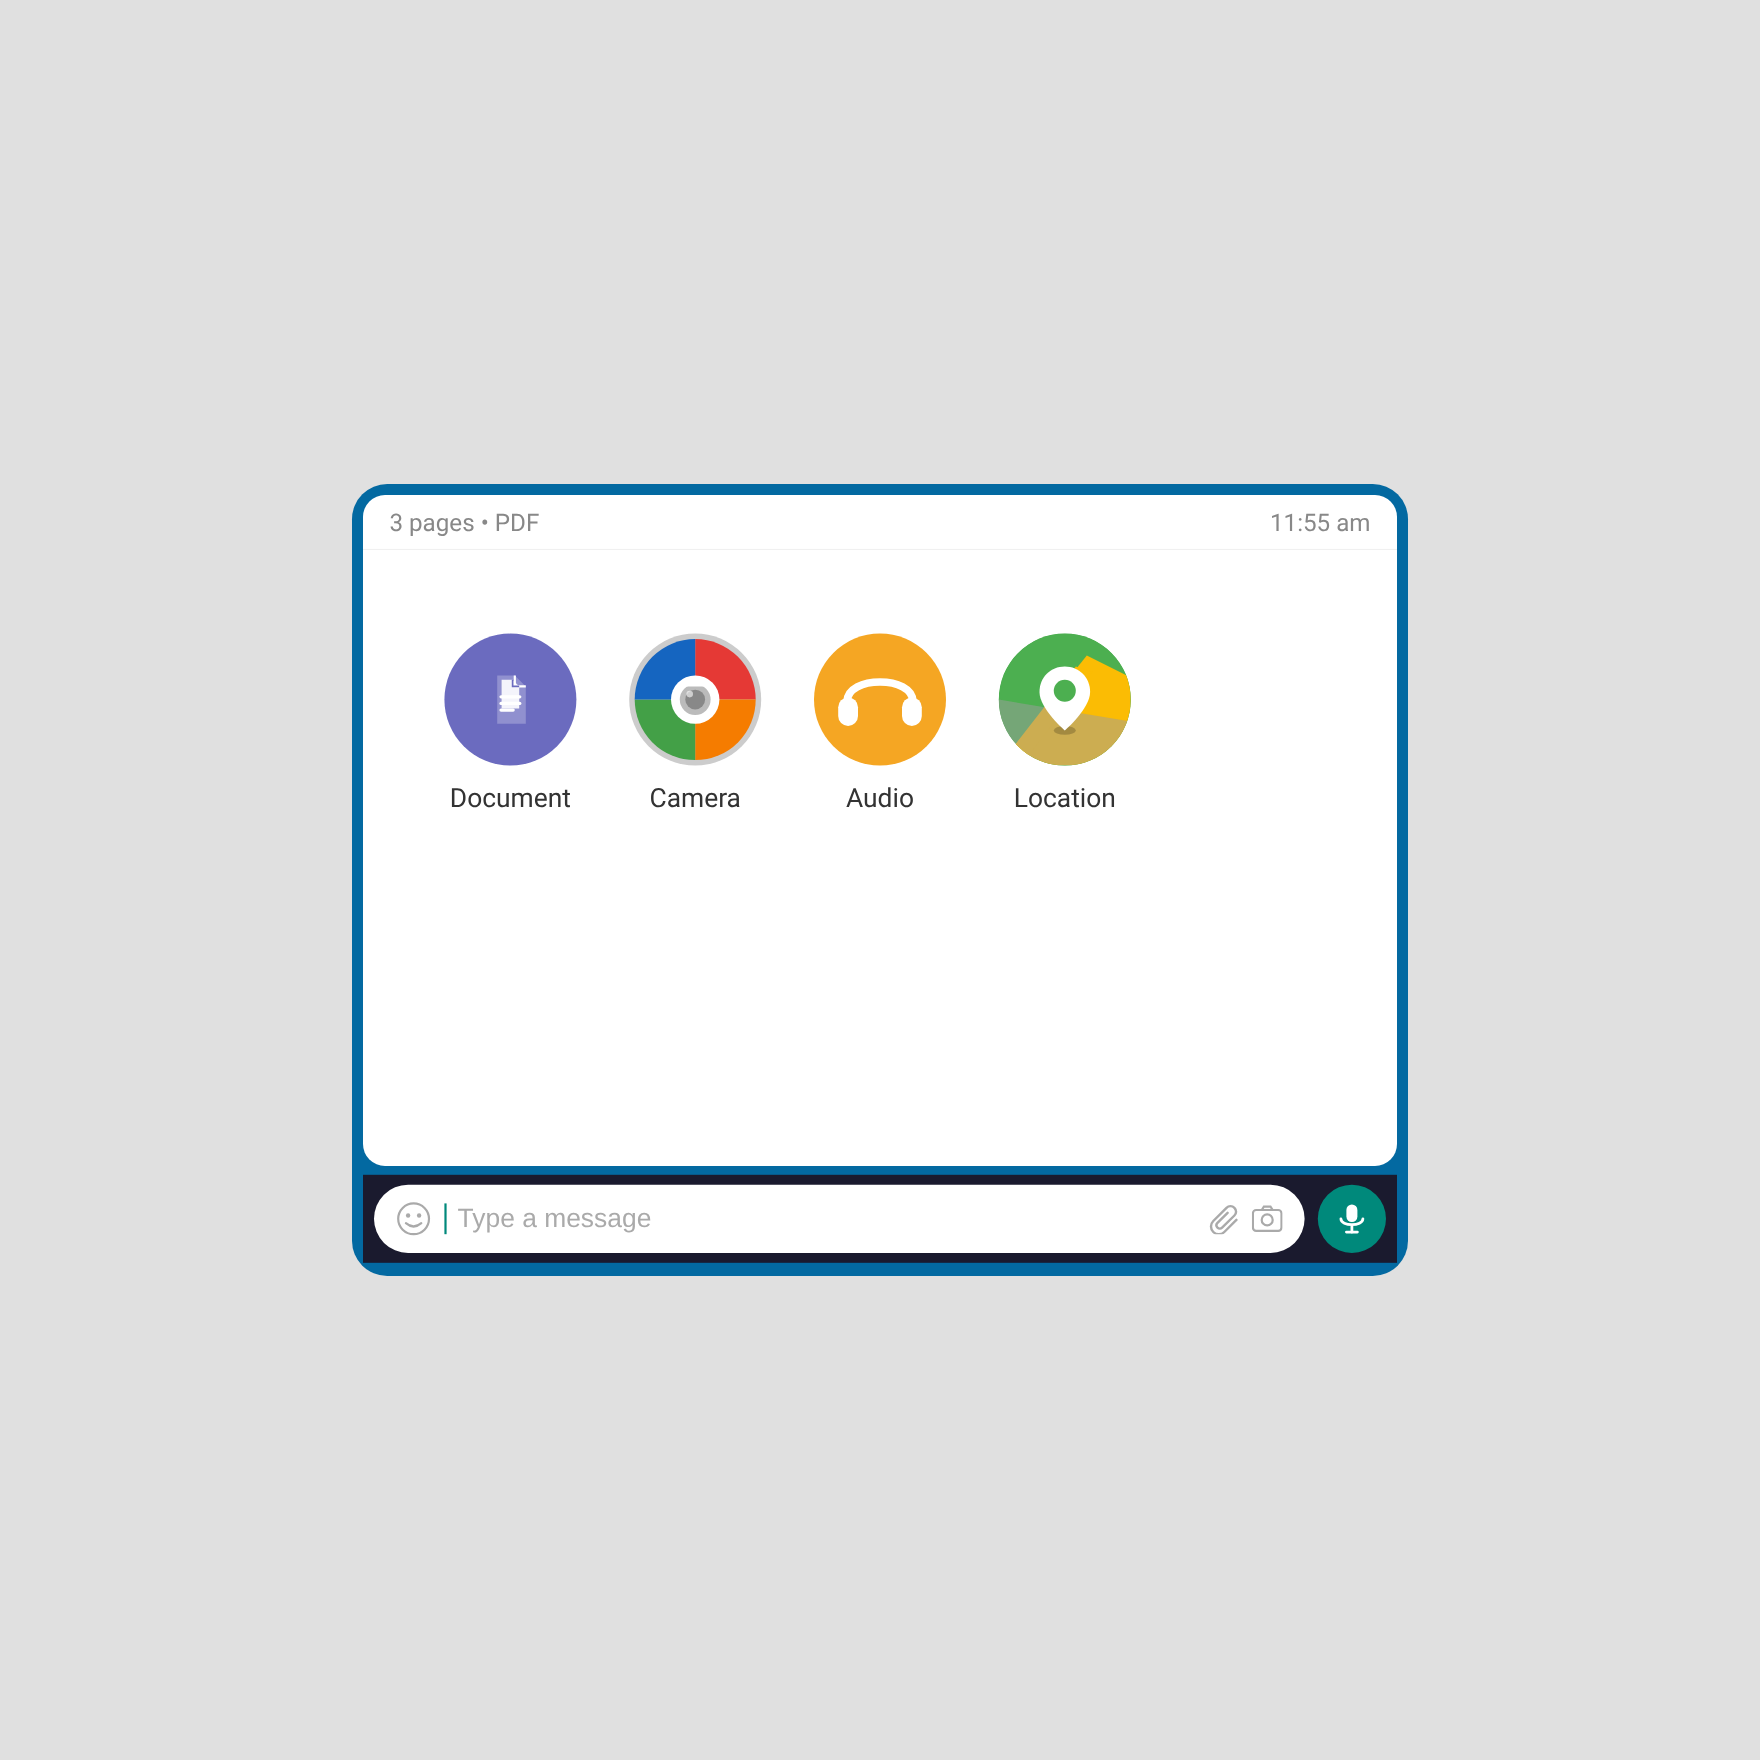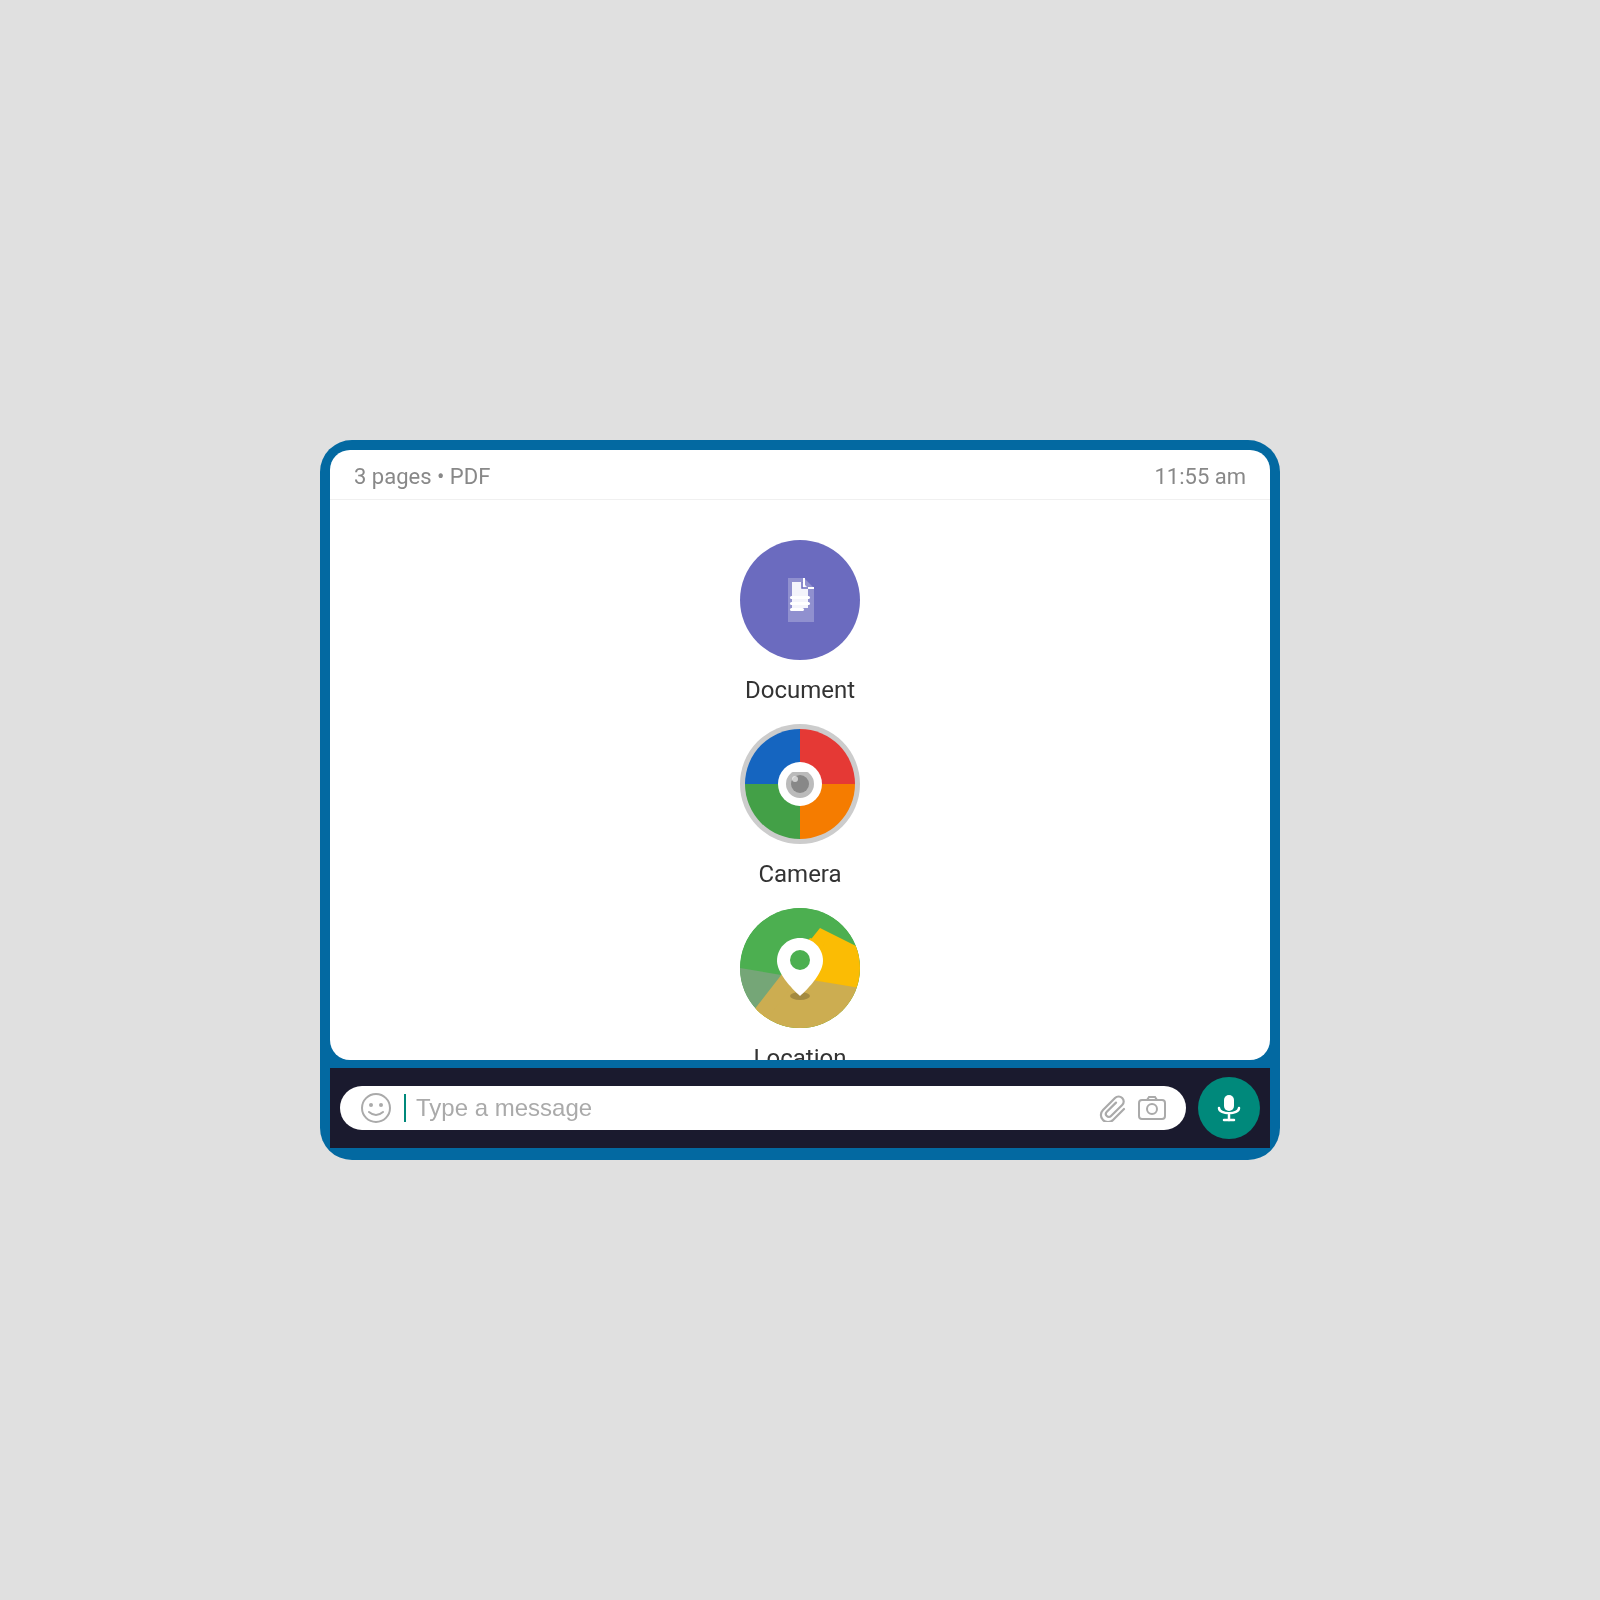--- a/index.html
+++ b/index.html
@@ -51,21 +51,21 @@
 
     .chat-top-bar .time {
       font-size: 22px;
       color: #888;
       margin-left: 24px;
     }
 
     .attachment-grid {
       flex: 1;
       display: grid;
-      grid-template-columns: repeat(1, 1fr);
+      grid-template-columns: repeat(5, 1fr);
       grid-template-rows: repeat(2, 1fr);
       padding: 40px 60px 30px 60px;
       gap: 20px;
       align-items: center;
       justify-items: center;
     }
 
     .attachment-item {
       display: flex;
       flex-direction: column;
@@ -121,21 +121,21 @@
       height: 80px;
     }
 
     .message-input-container {
       flex: 1;
       background: #ffffff;
       border-radius: 40px;
       display: flex;
       align-items: center;
       padding: 0 20px;
-      height: 44px;
+      height: 62px;
       gap: 12px;
     }
 
     .emoji-btn {
       font-size: 28px;
       color: #888;
       background: none;
       border: none;
       cursor: pointer;
       display: flex;
@@ -236,20 +236,33 @@
 
             <circle cx="55" cy="55" r="3" fill="white" opacity="0.6"></circle>
 
             <rect x="50" y="42" width="20" height="6" rx="2" fill="white"></rect>
           </svg>
         </div>
         <span class="attachment-label">Camera</span>
       </div>
 
 
+      <div class="attachment-item">
+        <div class="attachment-icon-circle icon-audio">
+          <svg width="120" height="120" viewBox="0 0 120 120">
+
+            <path d="M30,62 C30,38 90,38 90,62" fill="none" stroke="white" stroke-width="7" stroke-linecap="round"></path>
+
+            <rect x="22" y="58" width="18" height="26" rx="9" fill="white"></rect>
+
+            <rect x="80" y="58" width="18" height="26" rx="9" fill="white"></rect>
+          </svg>
+        </div>
+        <span class="attachment-label">Audio</span>
+      </div>
 
       <div class="attachment-item">
         <div class="attachment-icon-circle" style="background:#4caf50; overflow:hidden;">
           <svg width="120" height="120" viewBox="0 0 120 120">
 
             <circle cx="60" cy="60" r="60" fill="#4caf50"></circle>
 
             <path d="M0,120 L80,20 L120,40 L120,120 Z" fill="#fbbc04"></path>
             <path d="M0,120 L70,30 L85,35 L20,120 Z" fill="#fbbc04"></path>
 

